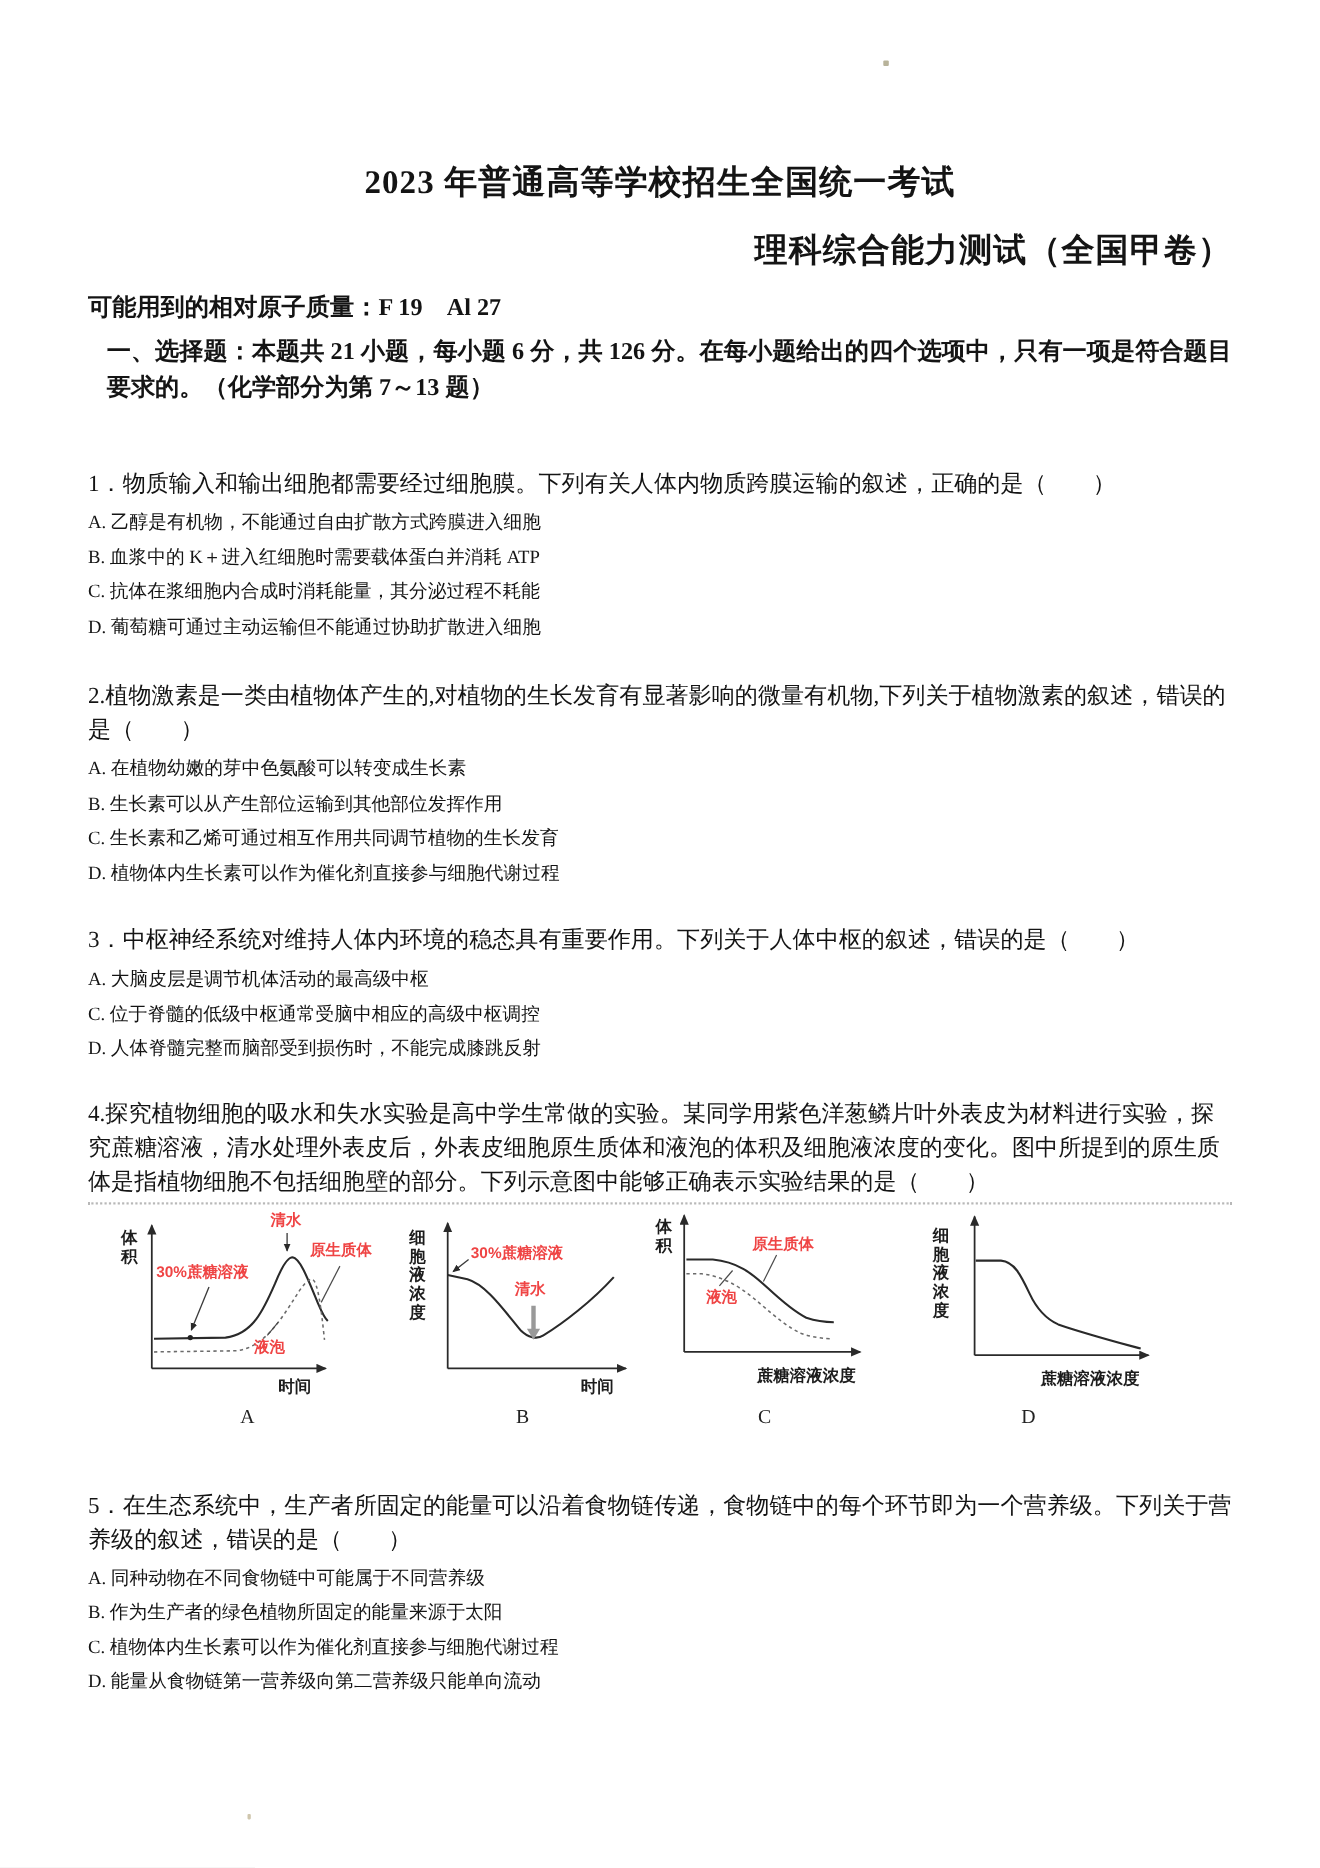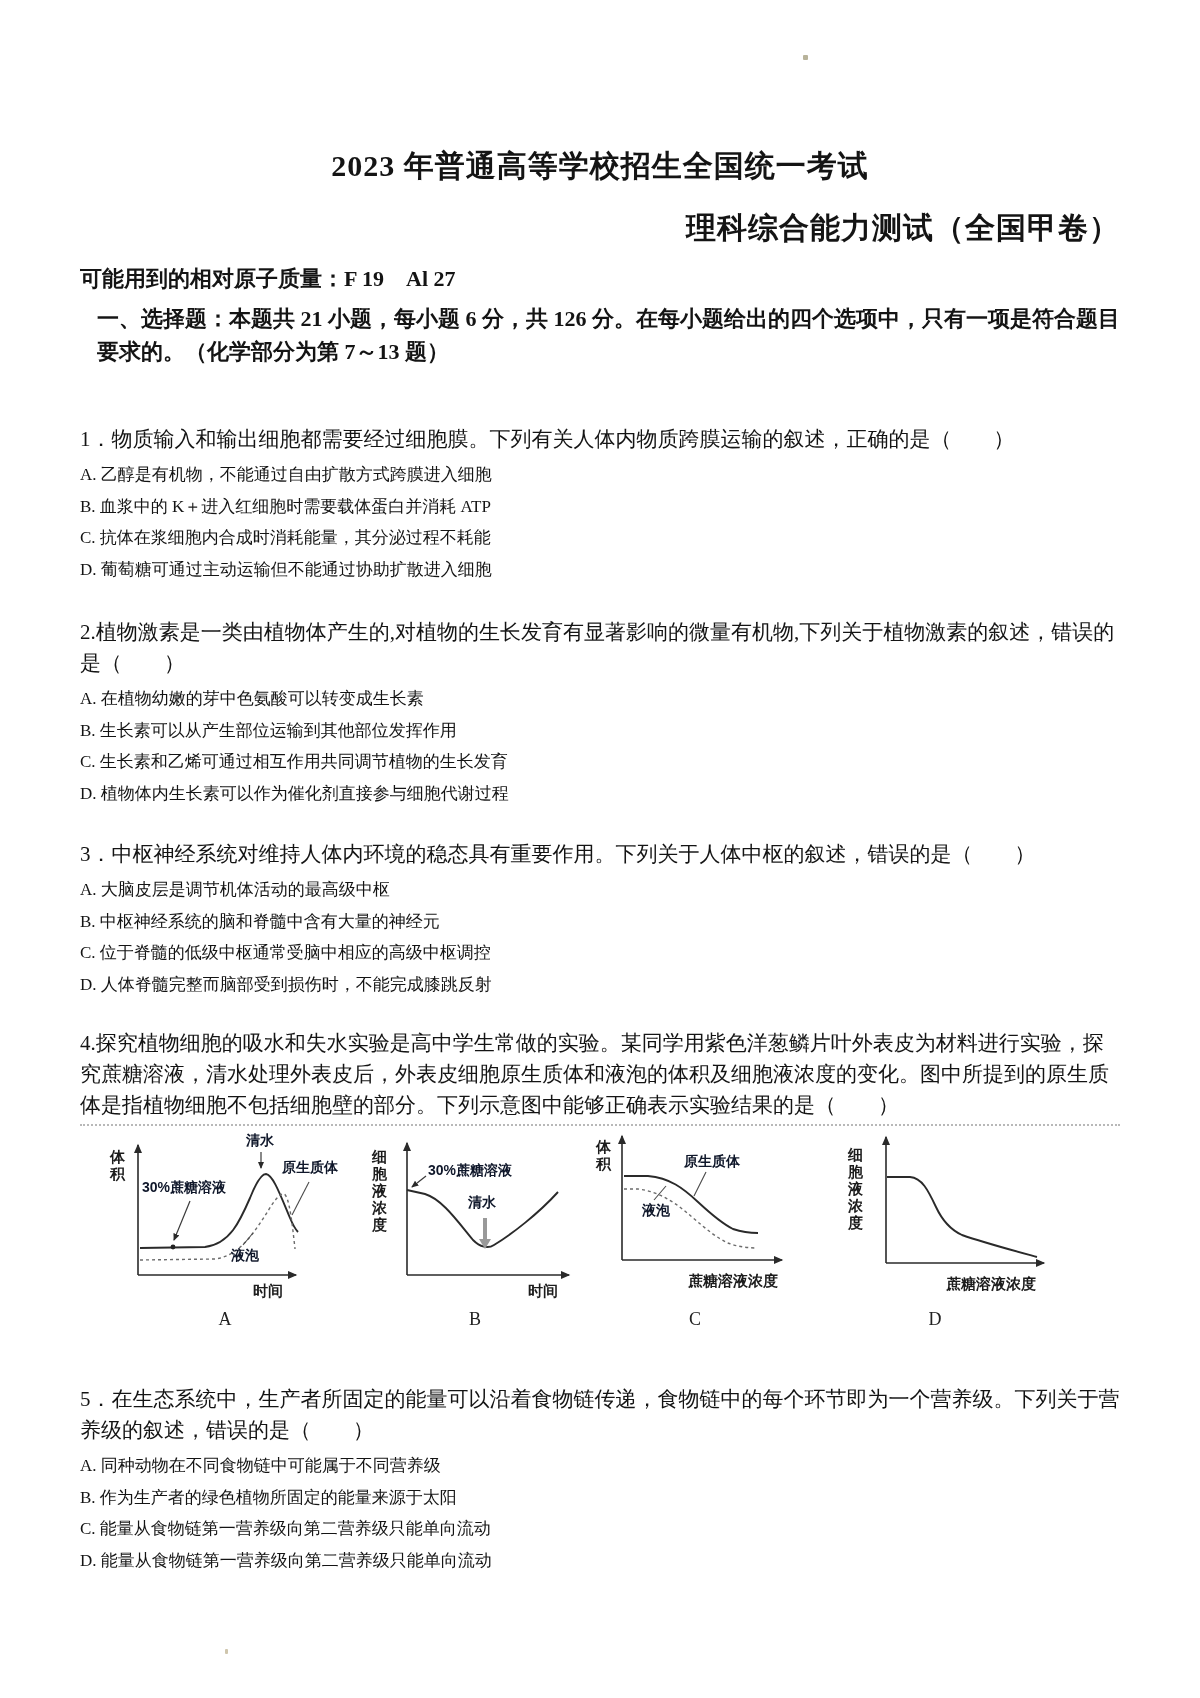--- a/index.html
+++ b/index.html
@@ -13,21 +13,21 @@
   .question{margin:0;}
   .q1{margin-top:56px;} .q2{margin-top:32px;} .q3{margin-top:30px;} .q4{margin-top:28px;} .q5{margin-top:44px;}
   .stem{margin:0;font-size:21px;line-height:31px;}
   .opts{margin:4px 0 0 0;}
   .opt{margin:0;font-size:17px;line-height:31.5px;}
   
   .figure-wrap{position:relative;margin-top:3px;height:214px;border-top:2px dotted #b8b8b8;}
   .panel{position:absolute;top:0;height:212px;}
   .panel svg{position:absolute;left:0;top:0;}
   .glab{position:absolute;font-family:"Liberation Sans", sans-serif;font-weight:bold;
-        font-size:14px;line-height:16px;color:#0f172a;white-space:nowrap;}
+        font-size:14px;line-height:16px;color:#ef4444;white-space:nowrap;}
   .vlab{position:absolute;font-family:"Liberation Sans", sans-serif;font-weight:bold;
         font-size:15px;line-height:17px;color:#1c1c1c;width:16px;word-break:break-all;}
   .xlab{position:absolute;font-family:"Liberation Sans", sans-serif;font-weight:bold;
         font-size:15px;color:#1c1c1c;white-space:nowrap;}
   .plet{position:absolute;left:0;right:0;top:183px;text-align:center;
         font-family:"Liberation Serif", serif;font-size:18px;color:#222;}
   .axis{stroke:#2a2a2a;stroke-width:1.6;fill:none;}
   .curve{stroke:#2a2a2a;stroke-width:1.9;fill:none;}
   .curved{stroke:#6b6b6b;stroke-width:1.4;fill:none;stroke-dasharray:3 3;}
   .leader{stroke:#4a4a4a;stroke-width:1.1;fill:none;}
@@ -63,21 +63,20 @@
         <p class="opt">B. 生长素可以从产生部位运输到其他部位发挥作用</p>
         <p class="opt">C. 生长素和乙烯可通过相互作用共同调节植物的生长发育</p>
         <p class="opt">D. 植物体内生长素可以作为催化剂直接参与细胞代谢过程</p>
       </div>
     </section>
 
     <section class="question q3">
       <p class="stem">3．中枢神经系统对维持人体内环境的稳态具有重要作用。下列关于人体中枢的叙述，错误的是（　　）</p>
       <div class="opts">
         <p class="opt">A. 大脑皮层是调节机体活动的最高级中枢</p>
-        <p class="opt">B. 中枢神经系统的脑和脊髓中含有大量的神经元</p>
         <p class="opt">C. 位于脊髓的低级中枢通常受脑中相应的高级中枢调控</p>
         <p class="opt">D. 人体脊髓完整而脑部受到损伤时，不能完成膝跳反射</p>
       </div>
     </section>
 
     <section class="question q4">
       <p class="stem">4.探究植物细胞的吸水和失水实验是高中学生常做的实验。某同学用紫色洋葱鳞片叶外表皮为材料进行实验，探究蔗糖溶液，清水处理外表皮后，外表皮细胞原生质体和液泡的体积及细胞液浓度的变化。图中所提到的原生质体是指植物细胞不包括细胞壁的部分。下列示意图中能够正确表示实验结果的是（　　）</p>
     </section>
 
     <div class="figure-wrap">
@@ -152,21 +151,21 @@
         <div class="xlab" style="left:126px;top:149px">蔗糖溶液浓度</div>
         <div class="plet">D</div>
       </div>
     </div>
 
     <section class="question q5">
       <p class="stem">5．在生态系统中，生产者所固定的能量可以沿着食物链传递，食物链中的每个环节即为一个营养级。下列关于营养级的叙述，错误的是（　　）</p>
       <div class="opts">
         <p class="opt">A. 同种动物在不同食物链中可能属于不同营养级</p>
         <p class="opt">B. 作为生产者的绿色植物所固定的能量来源于太阳</p>
-        <p class="opt">C. 能量从食物链第一营养级向第二营养级只能单向流动</p>
+        <p class="opt">C. 植物体内生长素可以作为催化剂直接参与细胞代谢过程</p>
         <p class="opt">D. 能量从食物链第一营养级向第二营养级只能单向流动</p>
       </div>
     </section>
 
   </div>
 
   <div class="dot-artifact" style="left:803px;top:55px;width:5px;height:5px;background:#b8b39a"></div>
   <div class="dot-artifact" style="left:225px;top:1649px;width:3px;height:5px;background:#cfc6ad"></div>
 </div>
 

